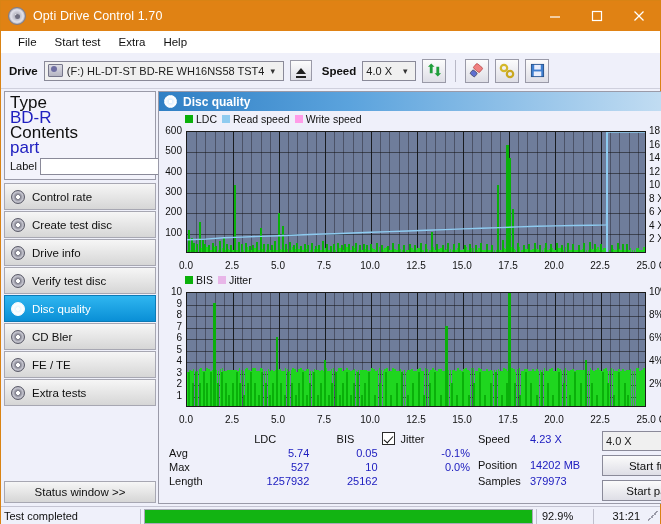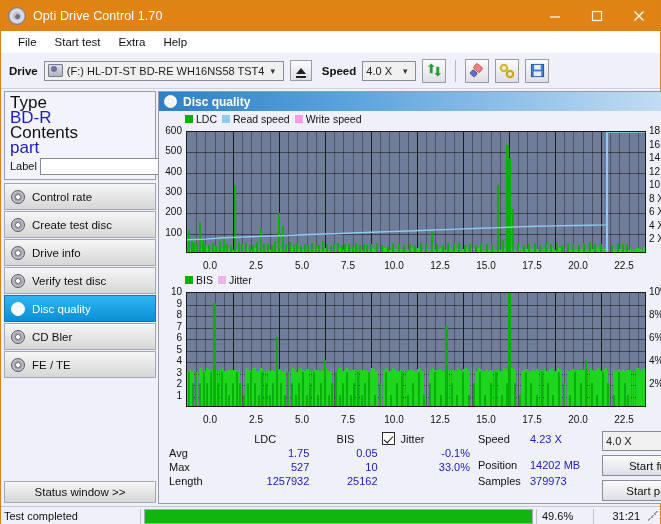--- a/index.html
+++ b/index.html
@@ -184,21 +184,21 @@
   }
   .plot {
     position:absolute; background:#6f7d9b;
     border:1px solid #1a1a1a;
     overflow:hidden;
   }
   .grid-v, .grid-h { position:absolute; background:rgba(20,20,20,.55); }
   .bar { position:absolute; bottom:0; background:#1fd61f; }
   .bar.dark { background:#0ab00a; }
   .xlabels { position:relative; height:13px; font-size:10px; color:#101010; }
-  .xlabels span{ position:absolute; transform:translateX(-50%);margin-left:24px; }
+  .xlabels span{ position:absolute; transform:translateX(-50%); }
   
   .stats {
     display:flex; padding:4px 6px 2px 8px; gap:0; font-size:11px; flex:1 1 auto;
   }
   .stat-table { width:305px; }
   .stat-table table{border-collapse:collapse;width:100%;}
   .stat-table td,.stat-table th{font-weight:normal;padding:1px 2px;font-size:11px;}
   .stat-table th{color:#101010;text-align:center;}
   .stat-table td.rh{color:#101010;text-align:left;width:52px;}
   .stat-table td.num{color:#2020c0;text-align:right;}
@@ -358,20 +358,24 @@
           <span class="nav-icon"></span>
           <span>Disc quality</span>
         </div>
         <div class="navitem">
           <span class="nav-icon"></span>
           <span>CD Bler</span>
         </div>
         <div class="navitem">
           <span class="nav-icon"></span>
           <span>FE / TE</span>
+        </div>
+        <div class="navitem">
+          <span class="nav-icon"></span>
+          <span>Extra tests</span>
         </div>
       </div>
 
       <div class="statuswin-btn">Status window &gt;&gt;</div>
     </div>
 
     <div class="content">
       <div class="content-header">
         <span class="ch-icon"></span>
         <span class="ch-title">Disc quality</span>
@@ -1277,29 +1281,29 @@
                 <th>BIS</th>
                 <th style="text-align:right">
                   <span class="jit-head">
                     <span class="chk"></span>
                     <span>Jitter</span>
                   </span>
                 </th>
               </tr>
               <tr>
                 <td class="rh">Avg</td>
-                <td class="num">1.75</td>
+                <td class="num">5.74</td>
                 <td class="num">0.05</td>
                 <td class="num">-0.1%</td>
               </tr>
               <tr>
                 <td class="rh">Max</td>
                 <td class="num">527</td>
                 <td class="num">10</td>
-                <td class="num">33.0%</td>
+                <td class="num">0.0%</td>
               </tr>
               <tr>
                 <td class="rh">Length</td>
                 <td class="num">1257932</td>
                 <td class="num">25162</td>
                 <td class="num"></td>
               </tr>
             </tbody>
               </table>
           </div>
@@ -1332,18 +1336,18 @@
     </div>
   </div>
 
   <div class="statusbar">
     <div class="sb-text">Test completed</div>
     <div class="sb-sep"></div>
     <div class="sb-prog">
       <div class="fill" id="prog-fill" style="width: 100%; background: rgb(18, 180, 18);"></div>
     </div>
     <div class="sb-sep"></div>
-    <div class="sb-pct">49.6%</div>
+    <div class="sb-pct">92.9%</div>
     <div class="sb-sep"></div>
     <div class="sb-time">31:21</div>
     <div class="grip"></div>
   </div>
 </div>
 
 </body></html>

